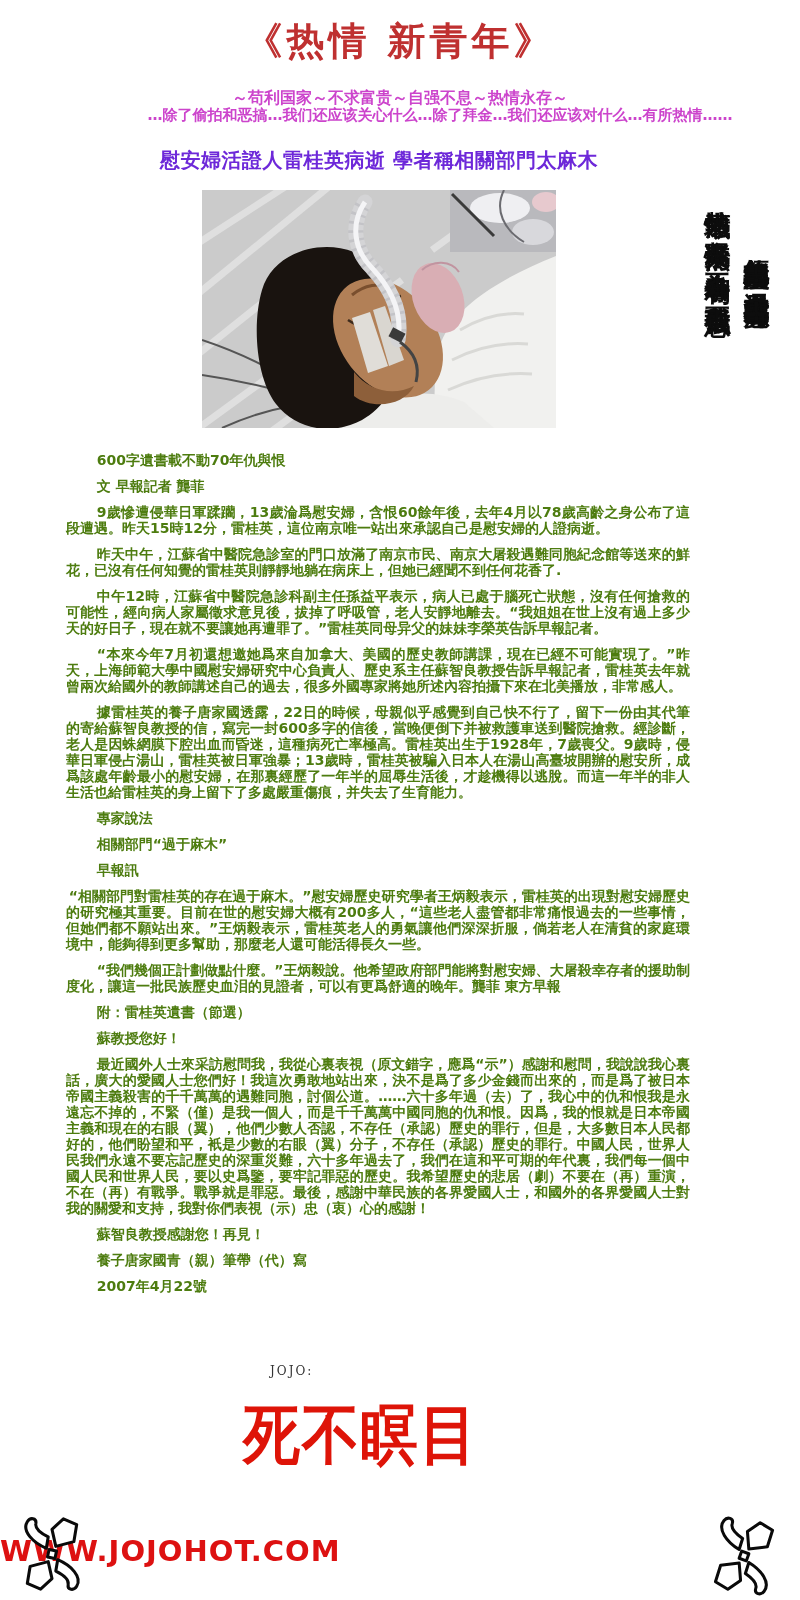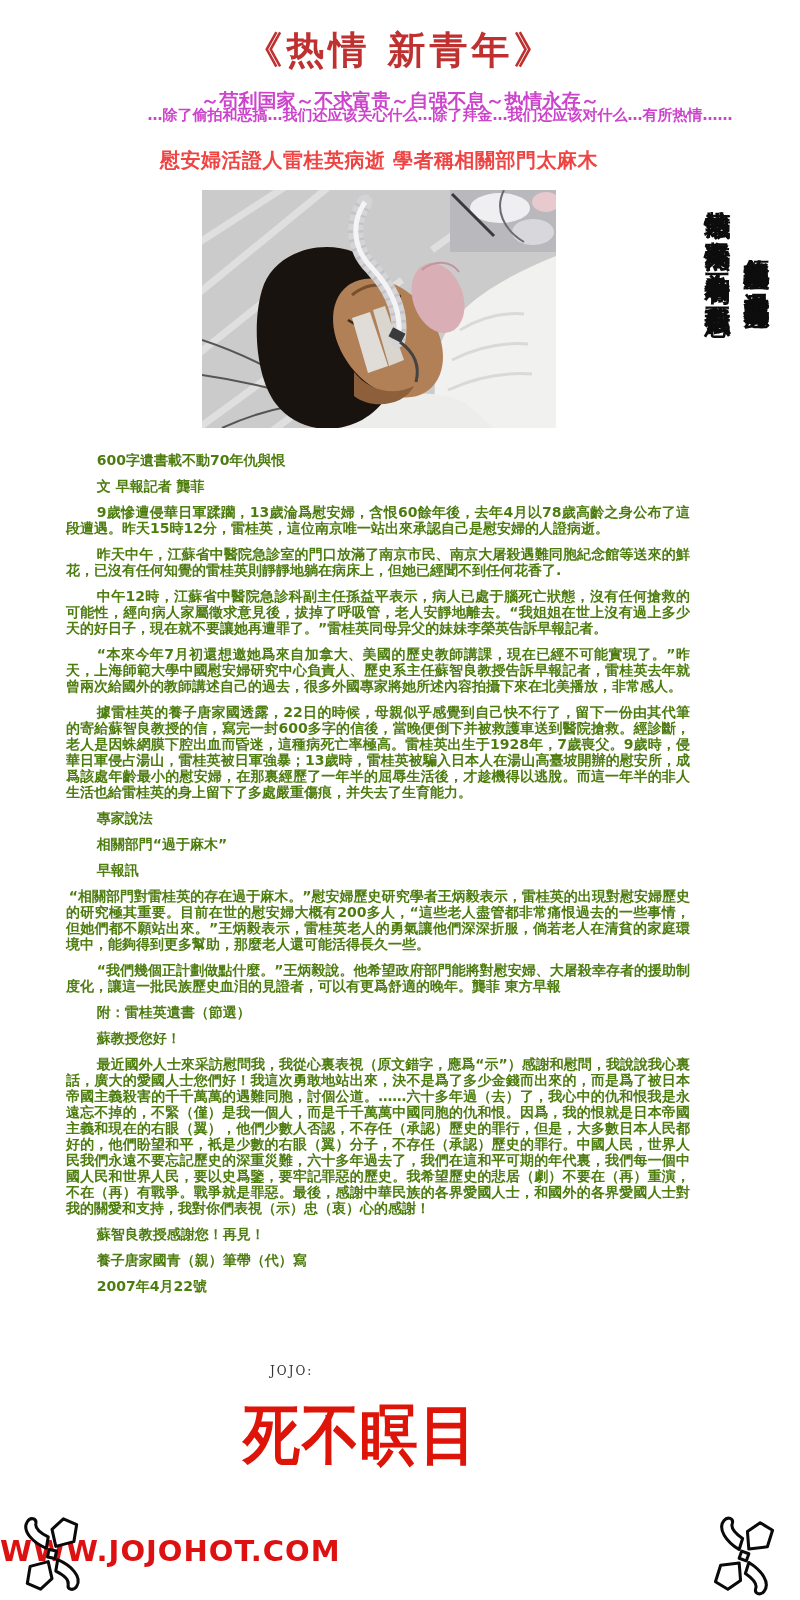--- a/index.html
+++ b/index.html
@@ -1,27 +1,27 @@
 <!DOCTYPE html>
 <html><head>
 <meta charset="utf-8">
 <style>
   html,body{margin:0;padding:0;background:#ffffff;}
   .page{position:relative;width:800px;height:1600px;background:#ffffff;overflow:hidden;
         font-family:"DejaVu Sans",sans-serif;}
   
   .site-title{position:absolute;top:16px;left:0;width:800px;text-align:center;
     font-family:"DejaVu Serif",serif;font-weight:bold;font-size:38px;color:#bf3030;
-    letter-spacing:4px;margin-top:9px;}
+    letter-spacing:4px;}
   .tagline1{position:absolute;top:88px;left:0;width:800px;text-align:center;
-    font-weight:bold;font-size:19px;color:#cc44cc;}
+    font-weight:bold;font-size:16px;color:#cc44cc;}
   .tagline2{position:absolute;top:106px;left:0;width:800px;text-align:center;
     font-weight:bold;font-size:15px;color:#cc44cc;padding-left:40px;}
   .headline{position:absolute;top:147px;left:160px;font-weight:bold;font-size:20px;
-    color:#ef4444;letter-spacing:0.5px;}
+    color:#6d28d9;letter-spacing:0.5px;}
   
   .photo{position:absolute;left:202px;top:190px;width:354px;height:238px;}
   
   .vcol{position:absolute;writing-mode:vertical-rl;text-orientation:upright;
     font-weight:bold;font-size:26px;color:#0d0d0d;letter-spacing:1px;line-height:36px;}
   .vcol-inner{left:700px;top:190px;height:660px;}
   .vcol-outer{left:739px;top:238px;height:560px;}
   
   .article{position:absolute;left:66px;top:452px;width:624px;font-size:14px;
     line-height:16px;color:#4d7c0f;font-weight:bold;text-align:justify;}

